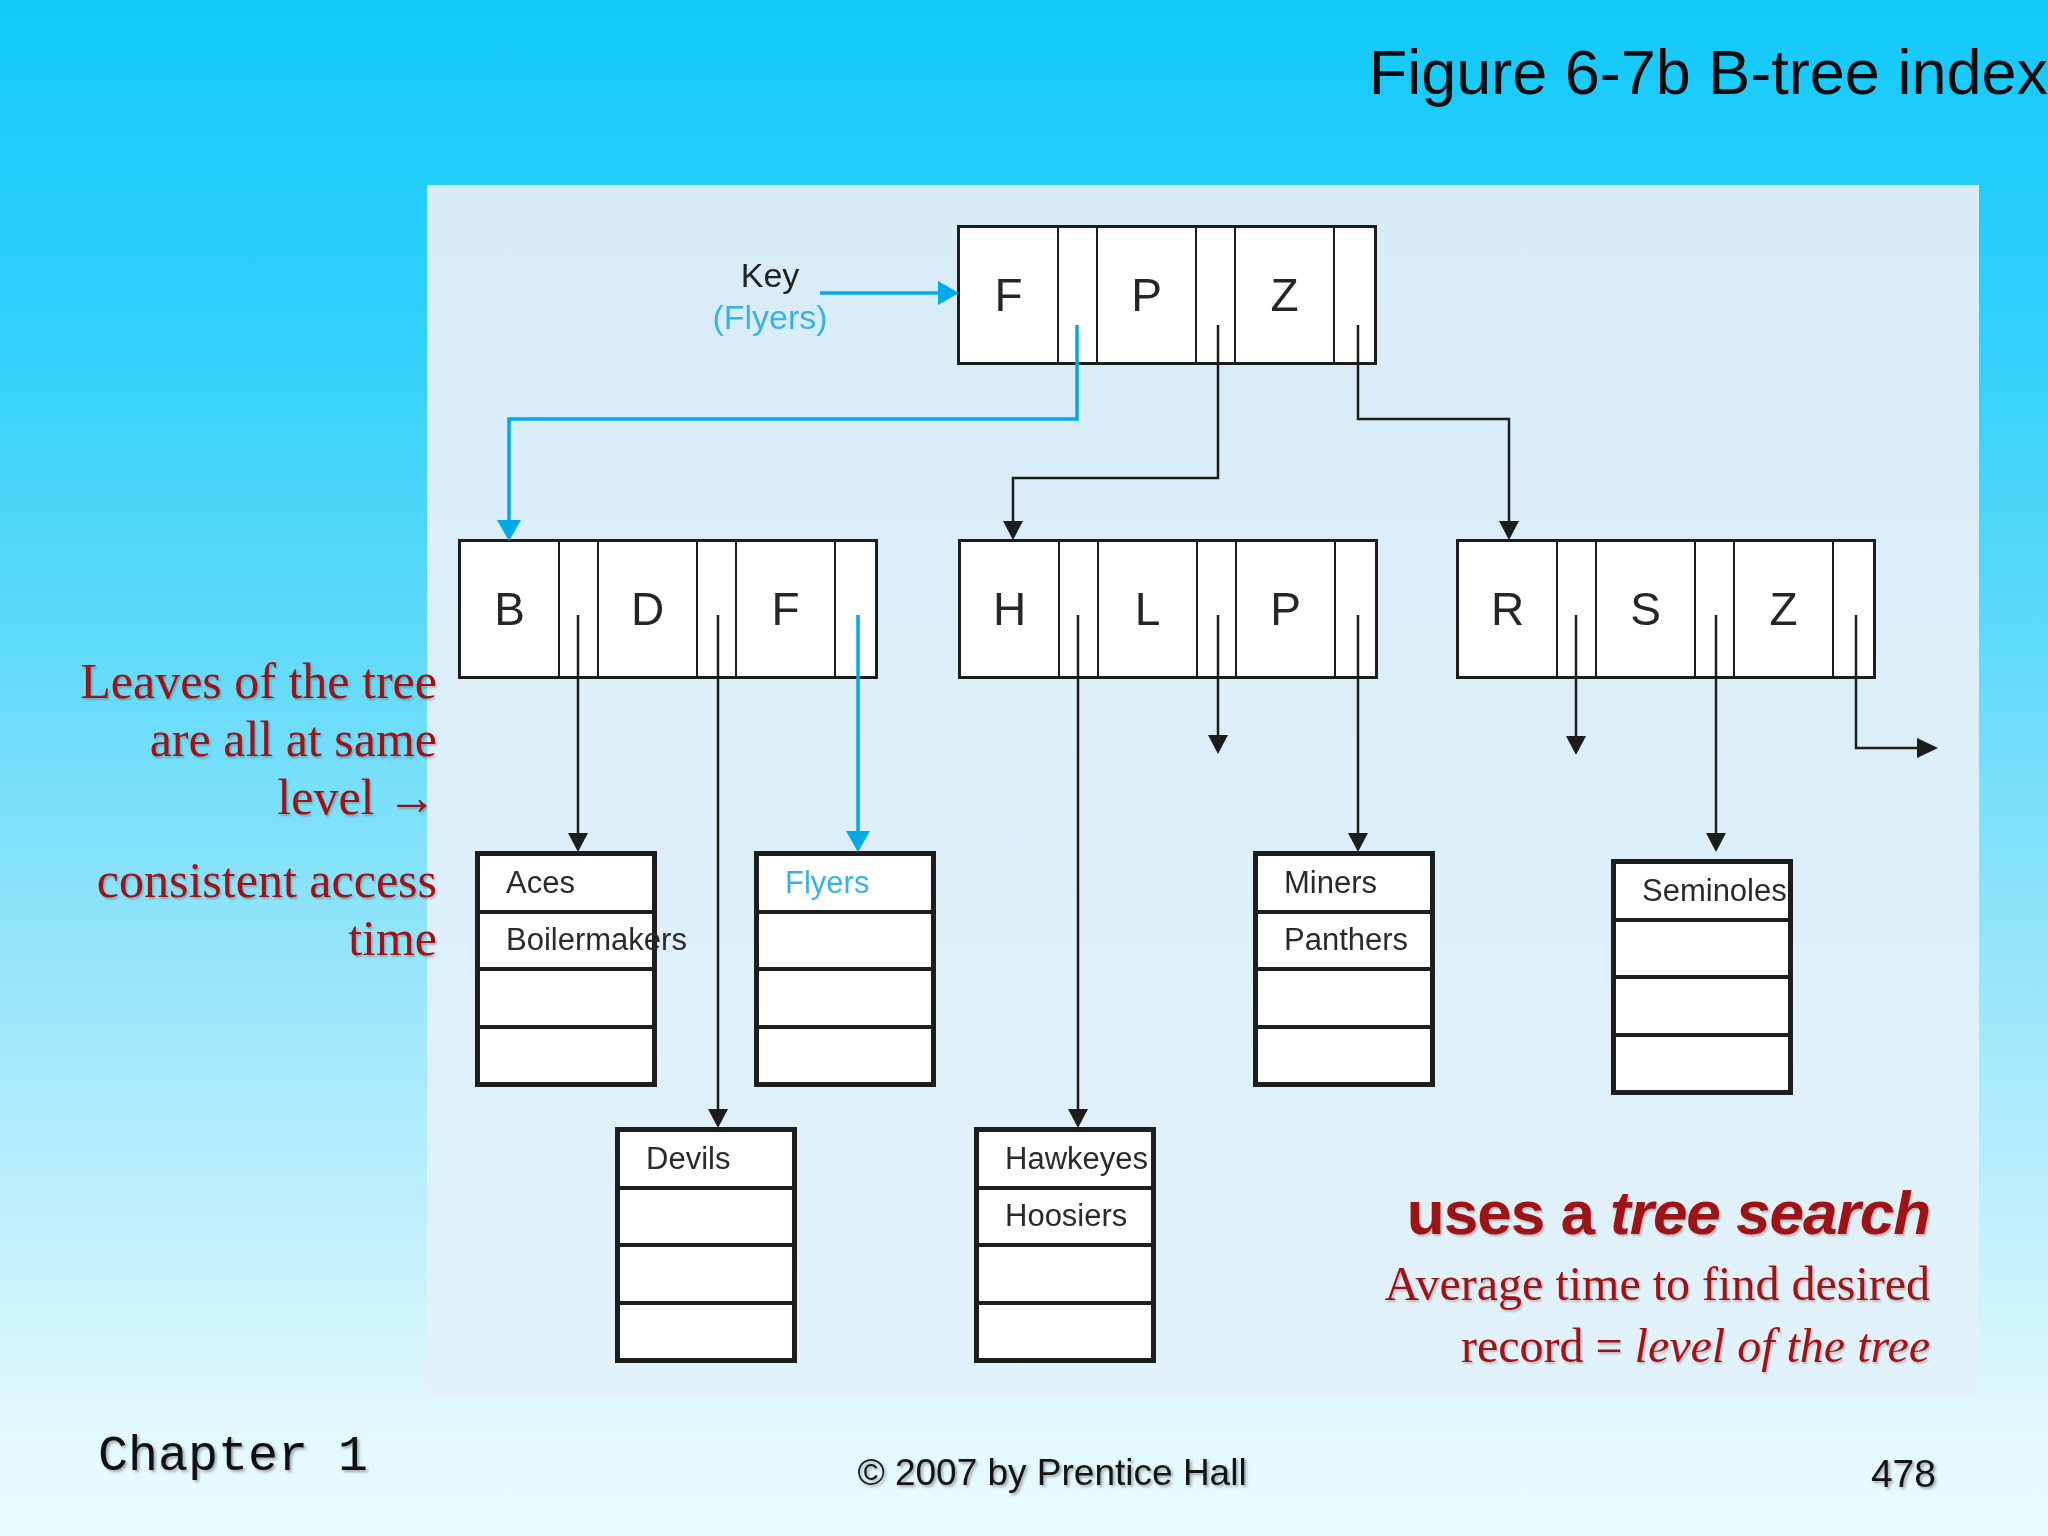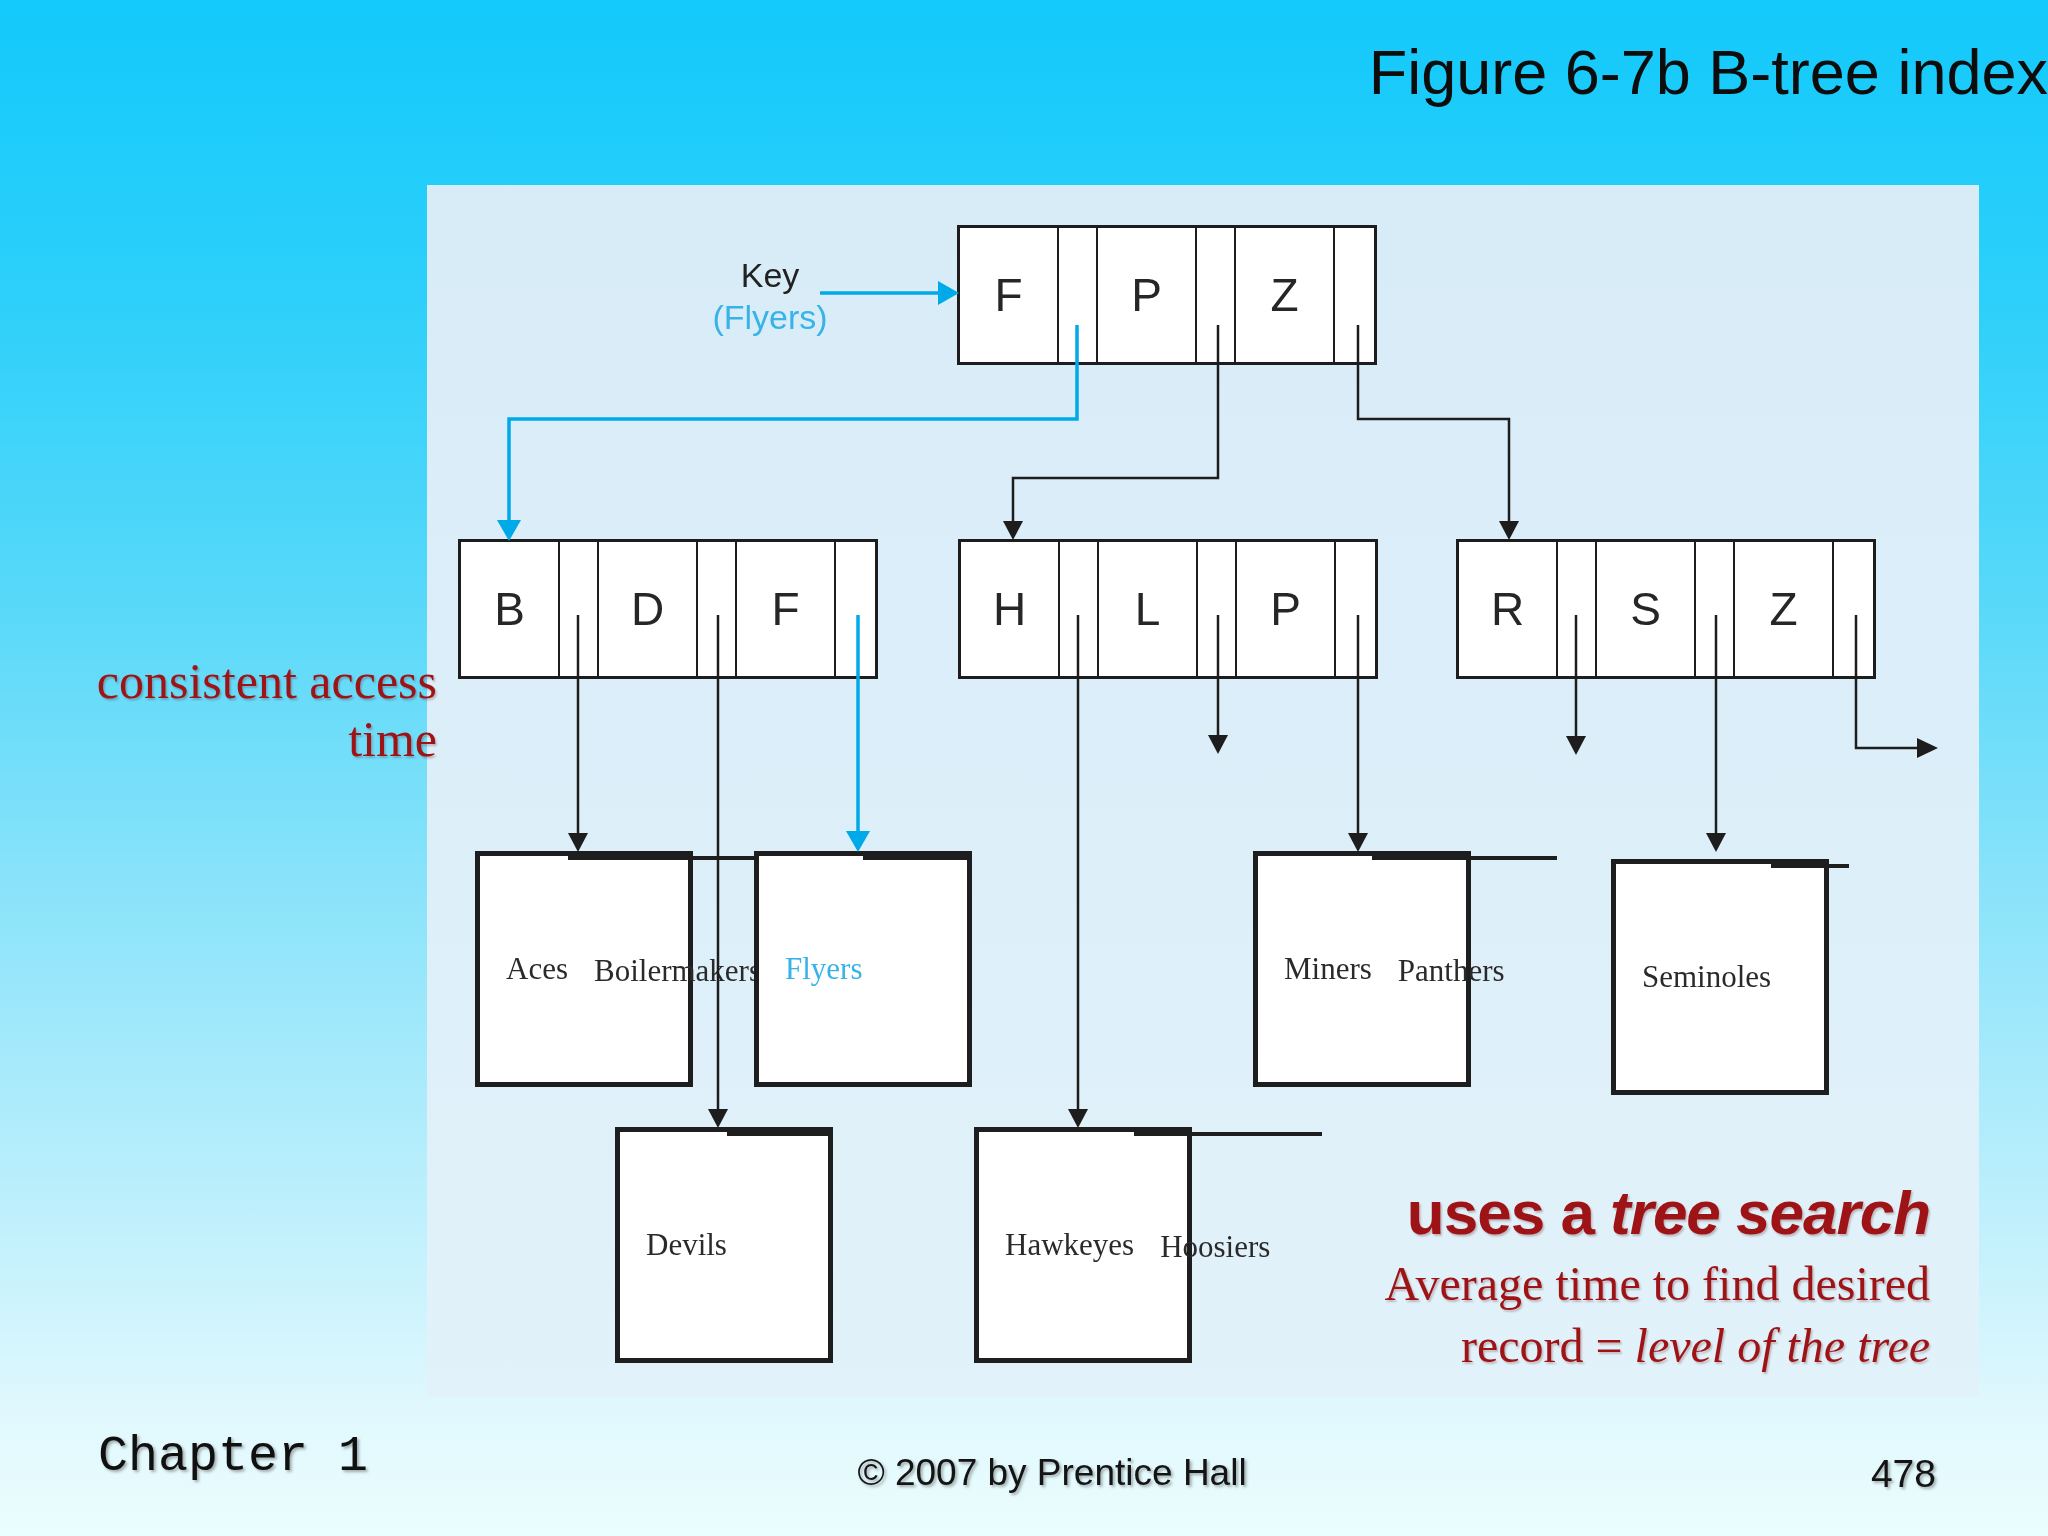--- a/index.html
+++ b/index.html
@@ -21,22 +21,22 @@
     position:absolute;display:flex;box-sizing:border-box;
     border:3px solid var(--line_black,#1d1d1d);background:#fff;width:420px;
   }
   .kcell{width:99px;box-sizing:border-box;border-right:2px solid var(--line_black,#1d1d1d);
     display:flex;align-items:center;justify-content:center;
     font-size:46px;color:#262626;}
   .pcell{width:39px;box-sizing:border-box;border-right:2px solid var(--line_black,#1d1d1d);}
   .pcell.last{border-right:none;width:38px;}
   
   .leaf{
-    position:absolute;width:218px;height:236px;box-sizing:border-box;
-    border:5px solid #1e1e1e;background:#fff;display:flex;flex-direction:row;font-family:Liberation Serif, serif;
+    position:absolute;width:182px;height:236px;box-sizing:border-box;
+    border:5px solid #1e1e1e;background:#fff;display:flex;flex-direction:column;
   }
   .lrow{flex:1;display:flex;align-items:center;padding-left:26px;box-sizing:border-box;
     font-size:31px;color:#2a2a2a;border-top:4px solid #1e1e1e;}
   .lrow.first{border-top:none;}
   .cyan-text{color:var(--flyers_text,#38b3e8);}
   
   .key-label{position:absolute;left:655px;top:254px;width:230px;text-align:center;
     font-size:34px;line-height:42px;color:#222;}
   .side-note{position:absolute;left:0;top:652px;width:437px;text-align:right;
     font-family:"Liberation Serif",serif;font-size:50px;line-height:58px;
@@ -152,20 +152,25 @@
 
   <div class="leaf" style="left:974px;top:1127px;">
     <div class="lrow first">Hawkeyes</div>
     <div class="lrow">Hoosiers</div>
     <div class="lrow"></div>
     <div class="lrow"></div>
   </div>
 
   <div class="side-note">
     <p>
+      <span>Leaves of the tree</span><br>
+      <span>are all at same</span><br>
+      <span>level →</span>
+    </p>
+    <p>
       <span>consistent access</span><br>
       <span>time</span>
     </p>
   </div>
 
   <div class="annotation">
     <div class="ann-h">
       <span>uses a </span><span class="it">tree search</span>
     </div>
     <div class="ann-l">Average time to find desired</div>

